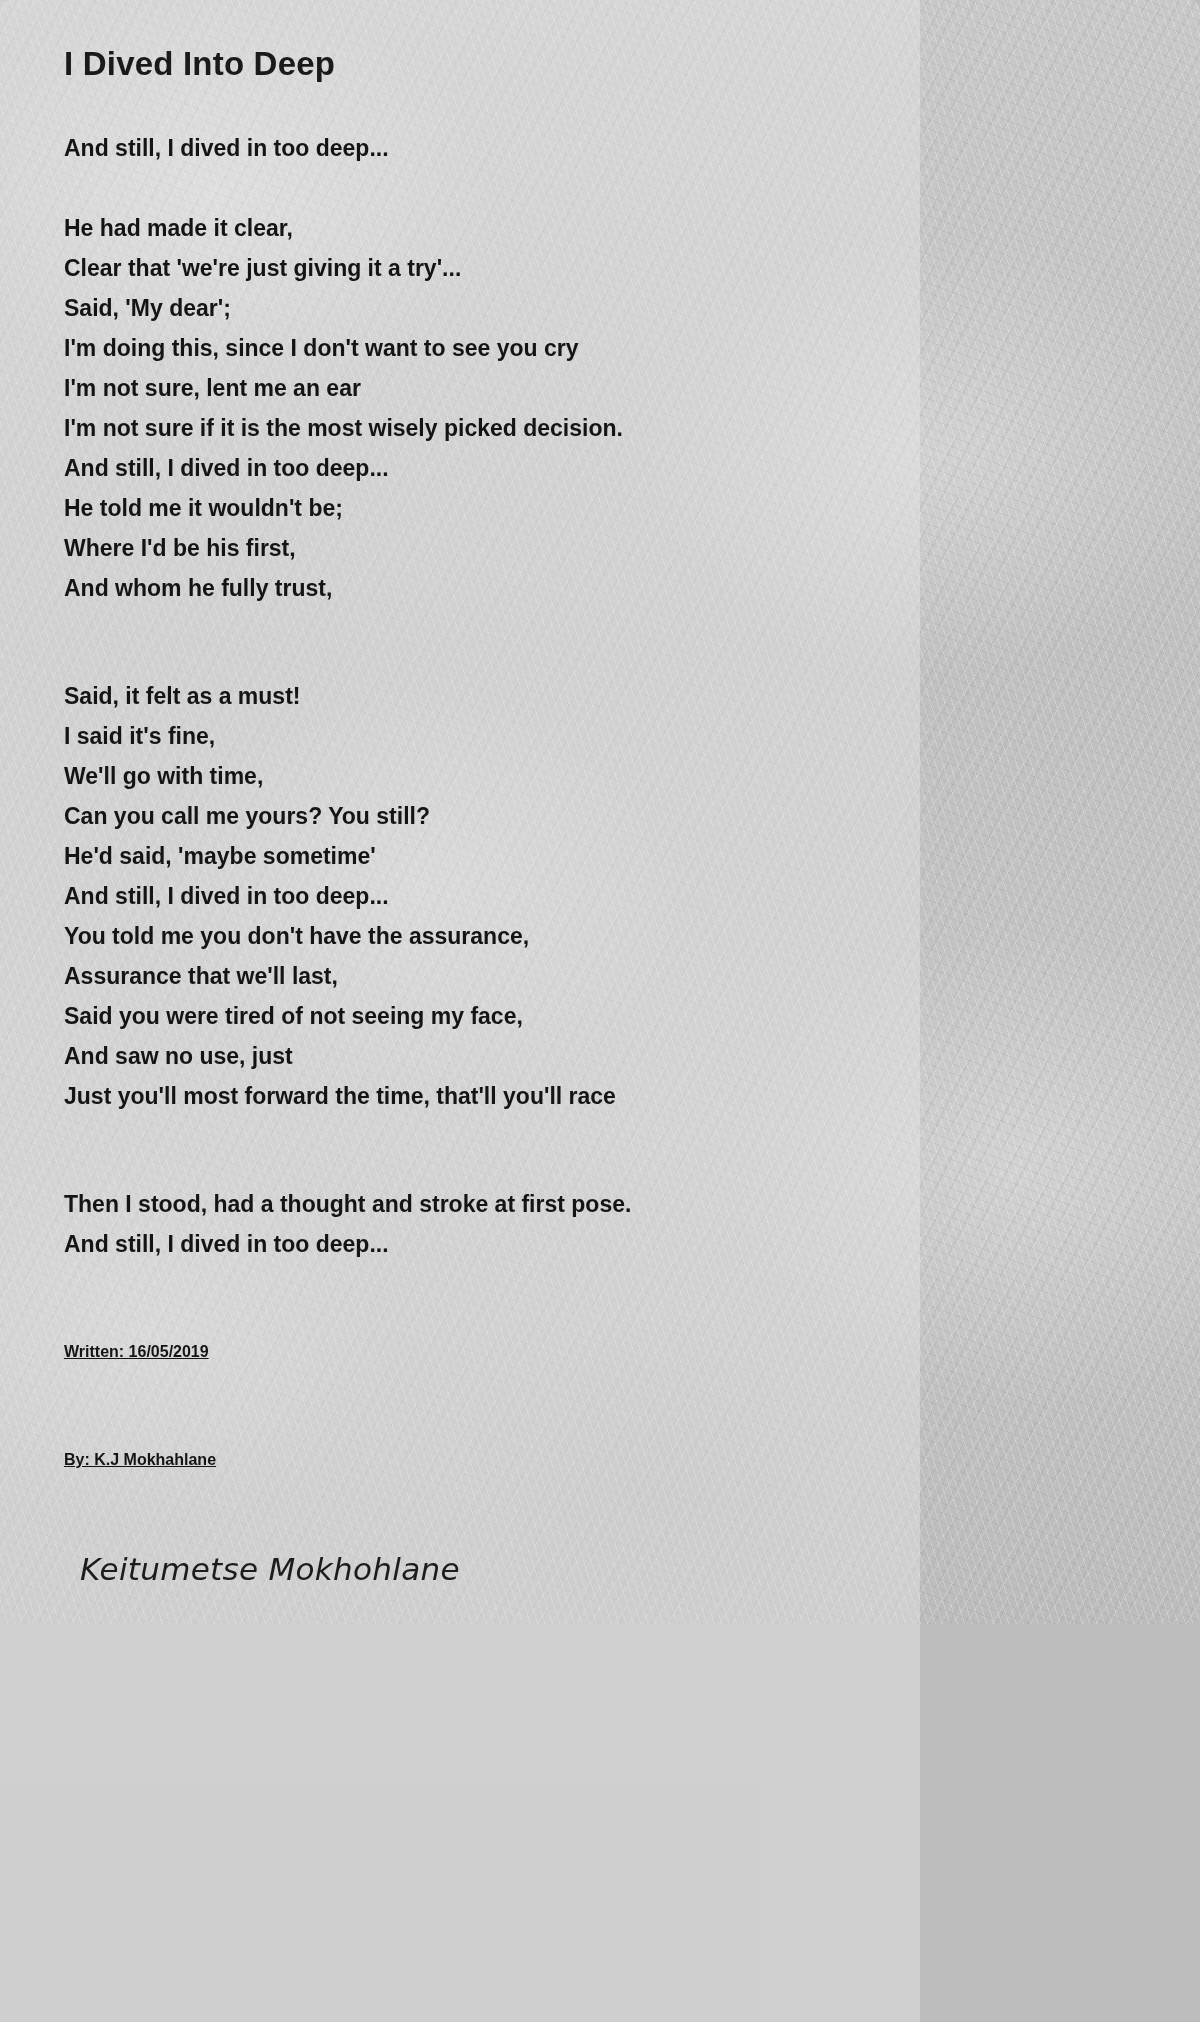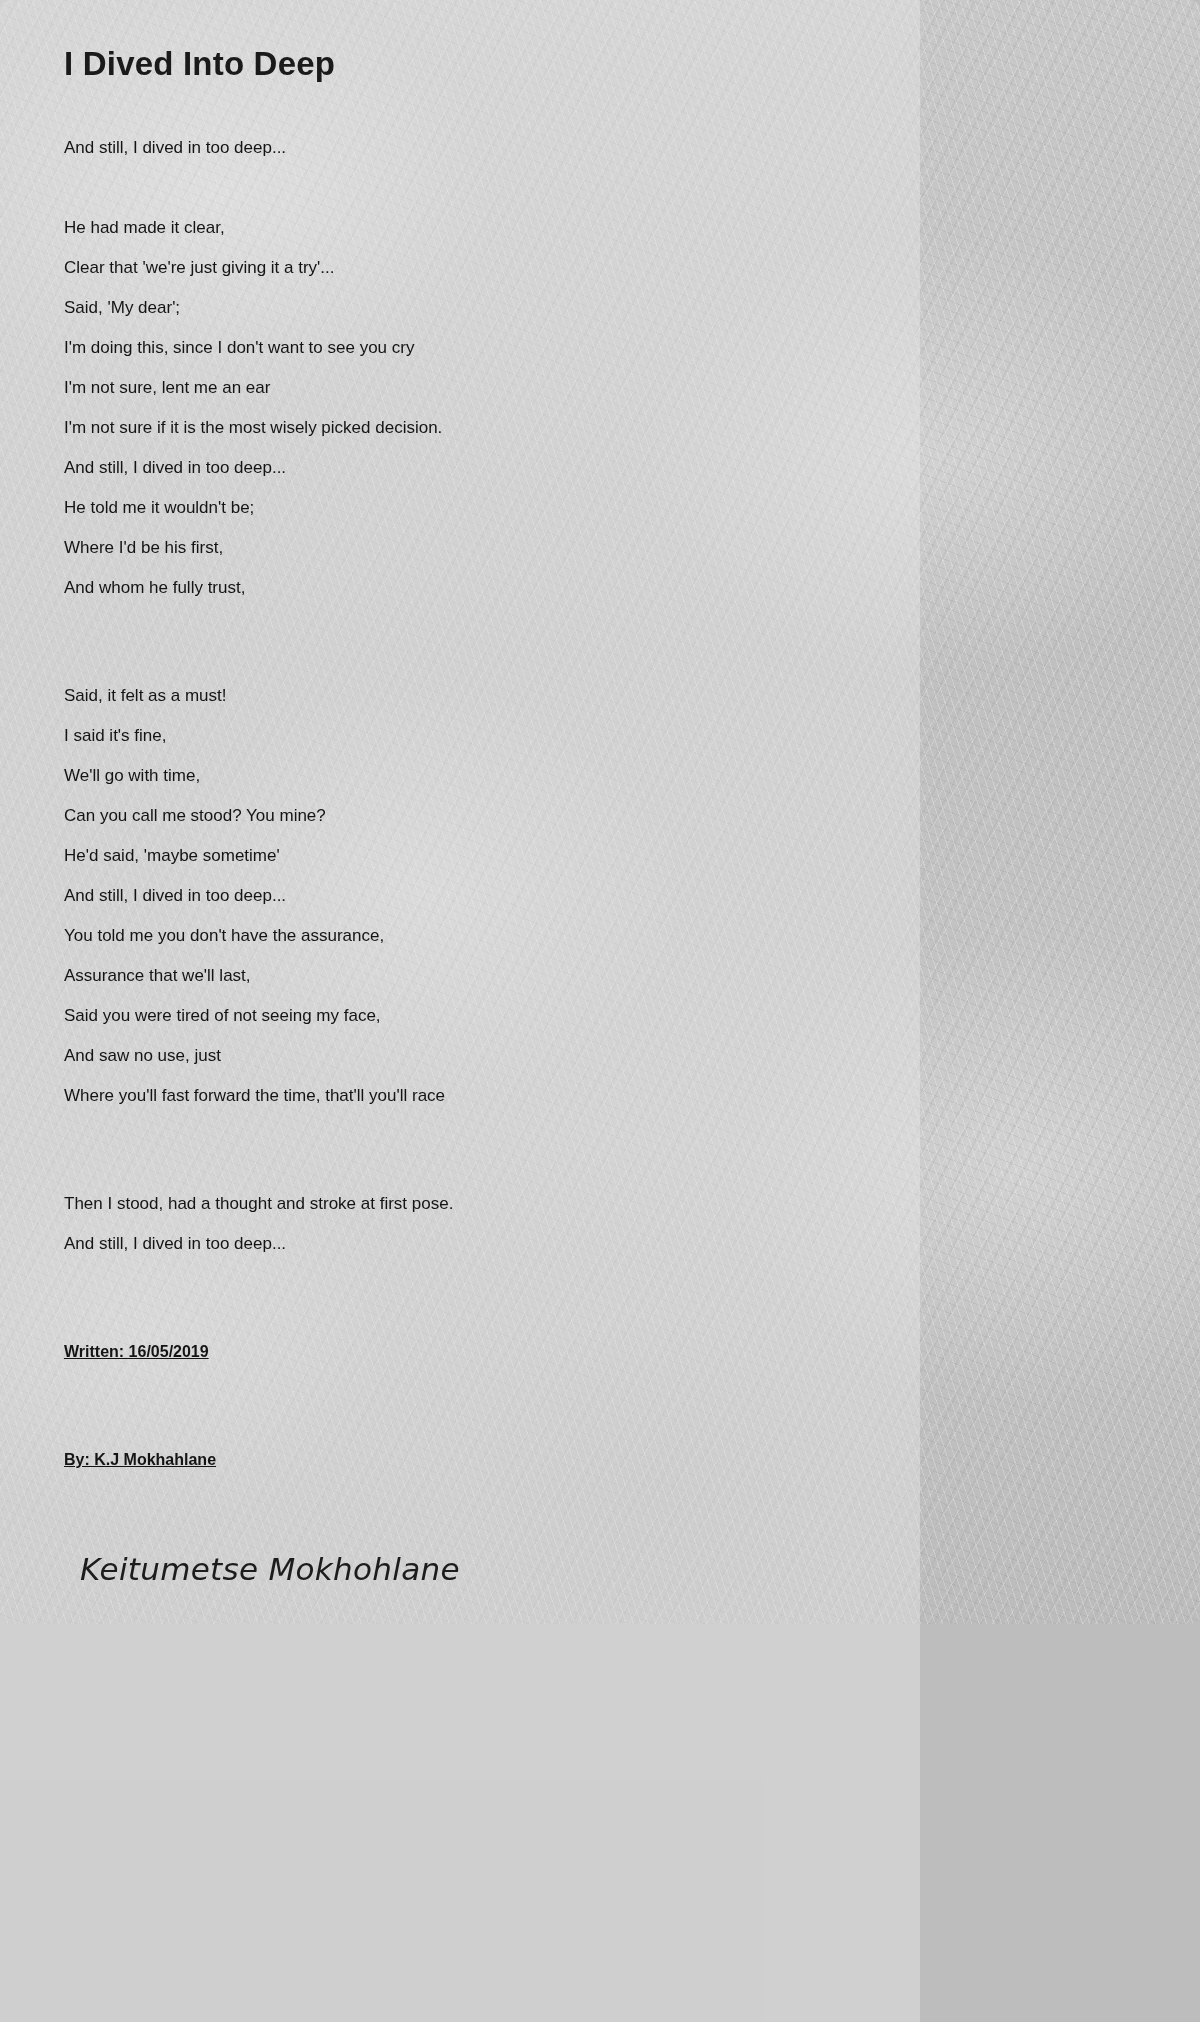--- a/index.html
+++ b/index.html
@@ -62,22 +62,22 @@
     color: #1a1a1a;
     letter-spacing: 0.2px;
     line-height: 1.2;
   }
 
   .stanza {
     margin: 0;
     padding: 0;
   }
   .line {
-    font-size: 17px;
-    font-weight: normal;
+    font-size: 23px;
+    font-weight: bold;
     color: #141414;
     line-height: 40px;
     white-space: pre-wrap;
   }
   .line.blank {
     height: 40px;
   }
 
   .spacer-lg { height: 44px; }
   .spacer-md { height: 28px; }
@@ -138,28 +138,28 @@
       <div class="line">And whom he fully trust,</div>
     </div>
 
     <div class="line blank"></div>
     <div class="spacer-md"></div>
 
     <div class="stanza">
       <div class="line">Said, it felt as a must!</div>
       <div class="line">I said it's fine,</div>
       <div class="line">We'll go with time,</div>
-      <div class="line">Can you call me stood? You mine?</div>
+      <div class="line">Can you call me yours? You still?</div>
       <div class="line">He'd said, 'maybe sometime'</div>
       <div class="line">And still, I dived in too deep...</div>
       <div class="line">You told me you don't have the assurance,</div>
       <div class="line">Assurance that we'll last,</div>
       <div class="line">Said you were tired of not seeing my face,</div>
       <div class="line">And saw no use, just</div>
-      <div class="line">Where you'll fast forward the time, that'll you'll race</div>
+      <div class="line">Just you'll most forward the time, that'll you'll race</div>
     </div>
 
     <div class="line blank"></div>
     <div class="spacer-md"></div>
 
     <div class="stanza">
       <div class="line">Then I stood, had a thought and stroke at first pose.</div>
       <div class="line">And still, I dived in too deep...</div>
     </div>
 

